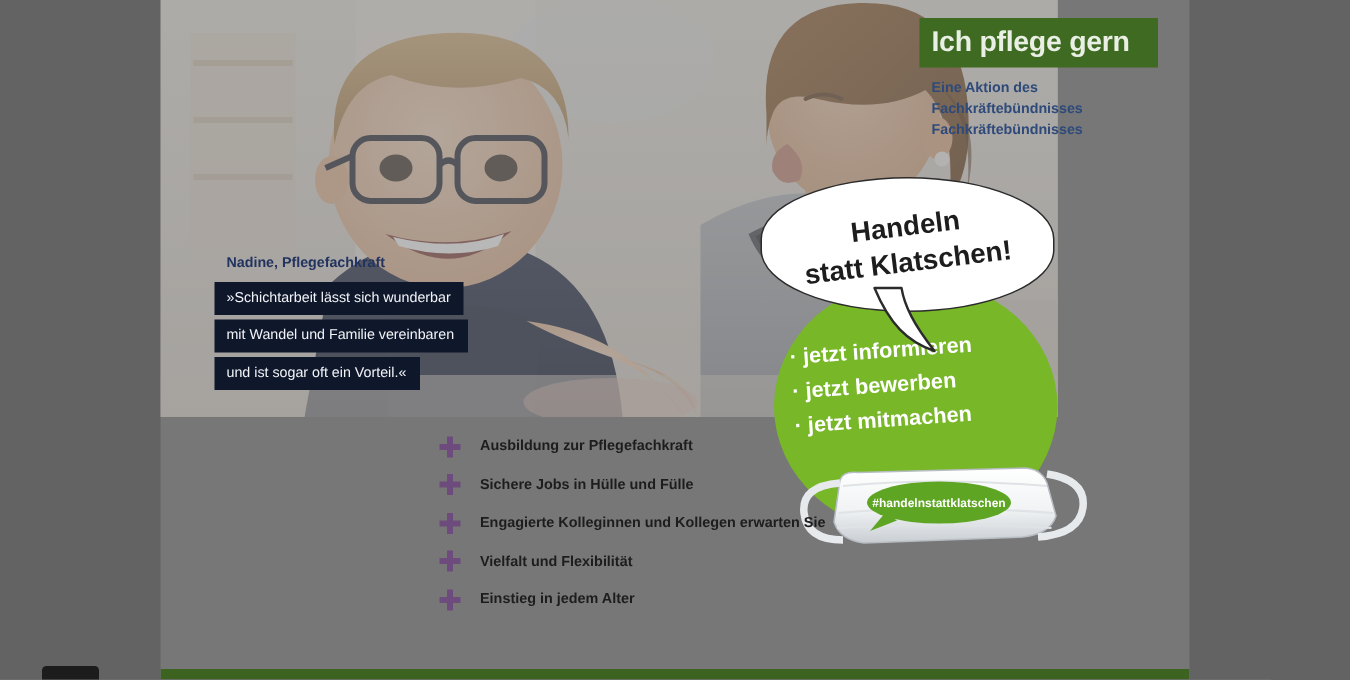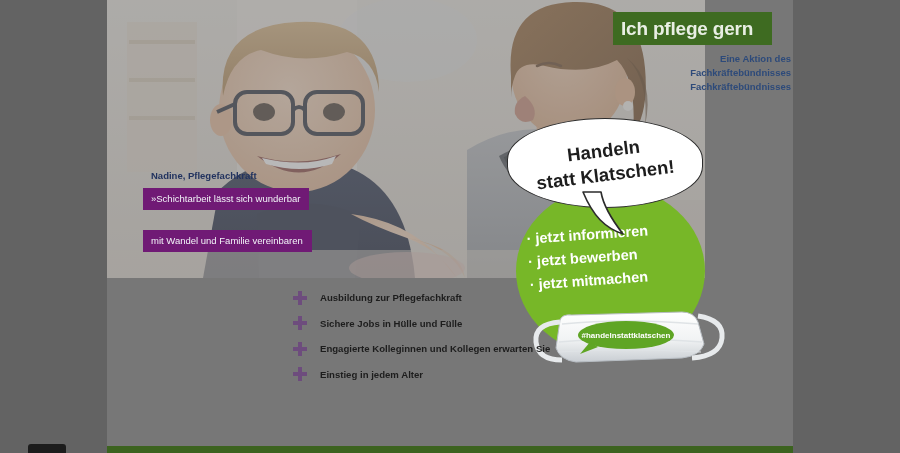--- a/index.html
+++ b/index.html
@@ -36,36 +36,36 @@
     position:absolute;left:506px;top:12px;width:159px;height:33px;
     background:#3e6b21;
     display:flex;align-items:center;
   }
   .brand-banner span{
     color:#e9efe4;font-size:19px;font-weight:bold;
     letter-spacing:-.2px;padding-left:8px;white-space:nowrap;
   }
   .brand-sub{
     position:absolute;left:514px;top:52px;width:170px;
-    color:#2d4a7a;font-size:9.5px;font-weight:bold;line-height:14.2px;text-align:right;
+    color:#2d4a7a;font-size:9.5px;font-weight:bold;line-height:14.2px;
   }
   .brand-sub div{white-space:nowrap;}
 
   
   .testimonial{position:absolute;left:36px;top:170px;width:250px;}
   .testimonial-name{
     color:#22335f;font-size:9.5px;font-weight:bold;
     margin-left:8px;margin-bottom:7px;
   }
   .quote-line{
     display:inline-block;
-    background:#701a75;color:#f2f4f8;
+    background:#0f172a;color:#f2f4f8;
     font-size:9.5px;line-height:12px;
     padding:5px 9px 5px 8px;
-    margin-bottom:20px;
+    margin-bottom:3px;
     white-space:nowrap;
   }
 
   
   .speech-bubble{
     position:absolute;left:400px;top:118px;width:196px;height:90px;
   }
   .bubble-body{
     position:absolute;inset:0;
     background:#ffffff;
@@ -240,20 +240,21 @@
     <div class="brand-sub">
       <div>Eine Aktion des</div>
       <div>Fachkräftebündnisses</div>
       <div>Fachkräftebündnisses</div>
     </div>
 
     <div class="testimonial">
       <div class="testimonial-name">Nadine, Pflegefachkraft</div>
       <div><span class="quote-line">»Schichtarbeit lässt sich wunderbar</span></div>
       <div><span class="quote-line">mit Wandel und Familie vereinbaren</span></div>
+      <div><span class="quote-line">und ist sogar oft ein Vorteil.«</span></div>
     </div>
 
     <div class="action-circle"></div>
     <div class="action-list">
       <div class="action-item">
         <span class="dot">·</span><span>jetzt informieren</span>
       </div>
       <div class="action-item">
         <span class="dot">·</span><span>jetzt bewerben</span>
       </div>
@@ -304,20 +305,24 @@
       <div class="benefit-row">
         <span class="plus-icon"></span>
         <span class="benefit-label">Sichere Jobs in Hülle und Fülle</span>
       </div>
       <div class="benefit-row">
         <span class="plus-icon"></span>
         <span class="benefit-label">Engagierte Kolleginnen und Kollegen erwarten Sie</span>
       </div>
       <div class="benefit-row">
         <span class="plus-icon"></span>
+        <span class="benefit-label">Vielfalt und Flexibilität</span>
+      </div>
+      <div class="benefit-row">
+        <span class="plus-icon"></span>
         <span class="benefit-label">Einstieg in jedem Alter</span>
       </div>
     </div>
 
     <div class="bottom-bar"></div>
   </div>
 
   <div class="corner-chip"></div>
 </div>
 

